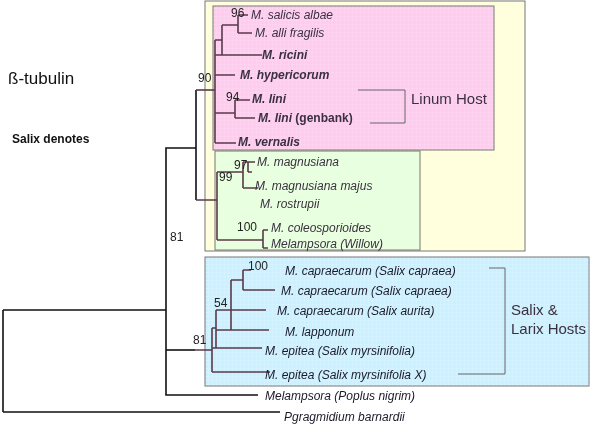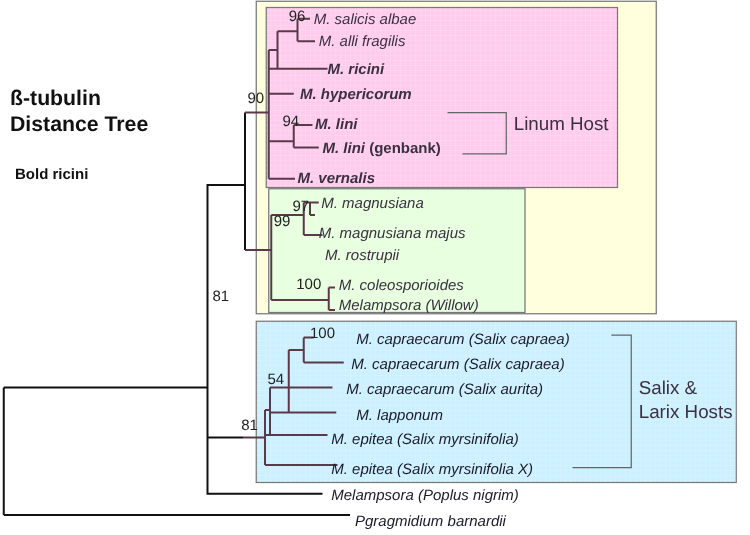--- a/index.html
+++ b/index.html
@@ -1,37 +1,36 @@
 <!DOCTYPE html>
 <html><head>
 <meta charset="utf-8">
 <style>
   html,body{margin:0;padding:0;background:#ffffff;}
   body{width:600px;height:428px;position:relative;overflow:hidden;font-family:"Liberation Sans",sans-serif;}
   svg{position:absolute;left:0;top:0;}
-  .title{position:absolute;left:8px;top:68px;font-size:17px;line-height:21px;color:#111;font-weight:bold;}
+  .title{position:absolute;left:8px;top:68px;font-size:17px;line-height:21px;color:#111;}
   .note{position:absolute;left:12px;top:130px;font-size:12px;line-height:18px;font-weight:bold;color:#111;}
   .taxon{font-family:"Liberation Sans",sans-serif;font-size:12px;font-style:italic;fill:#3a3040;}
   .taxon.bold{font-weight:bold;}
   .taxon-dark{fill:#1a1a2a;}
   .boot{font-family:"Liberation Sans",sans-serif;font-size:12px;fill:#222;}
   .hostlabel{font-family:"Liberation Sans",sans-serif;font-size:15px;fill:#3a3040;}
   .br{stroke:#5a3a4a;stroke-width:1.6;fill:none;}
   .br-dark{stroke:#111;stroke-width:1.6;fill:none;}
   .bracket{stroke:#666;stroke-width:1;fill:none;}
 </style>
 </head>
 <body>
 
 <div class="title">
   <div>ß-tubulin</div>
-  <div>Distance Tree</div>
 </div>
 <div class="note">
-  <div>Bold ricini</div>
+  <div>Salix denotes</div>
 </div>
 
 <svg width="600" height="428" viewBox="0 0 600 428">
   <defs>
     <pattern id="grid" width="4" height="4" patternUnits="userSpaceOnUse">
       <path d="M4 0 L0 0 0 4" fill="none" stroke="#ffffff" stroke-opacity="0.35" stroke-width="0.6"></path>
     </pattern>
   </defs>
 
   <rect id="box-outer" x="205" y="1" width="320" height="250" stroke="#777" stroke-width="1" fill="#ffffdd"></rect>

